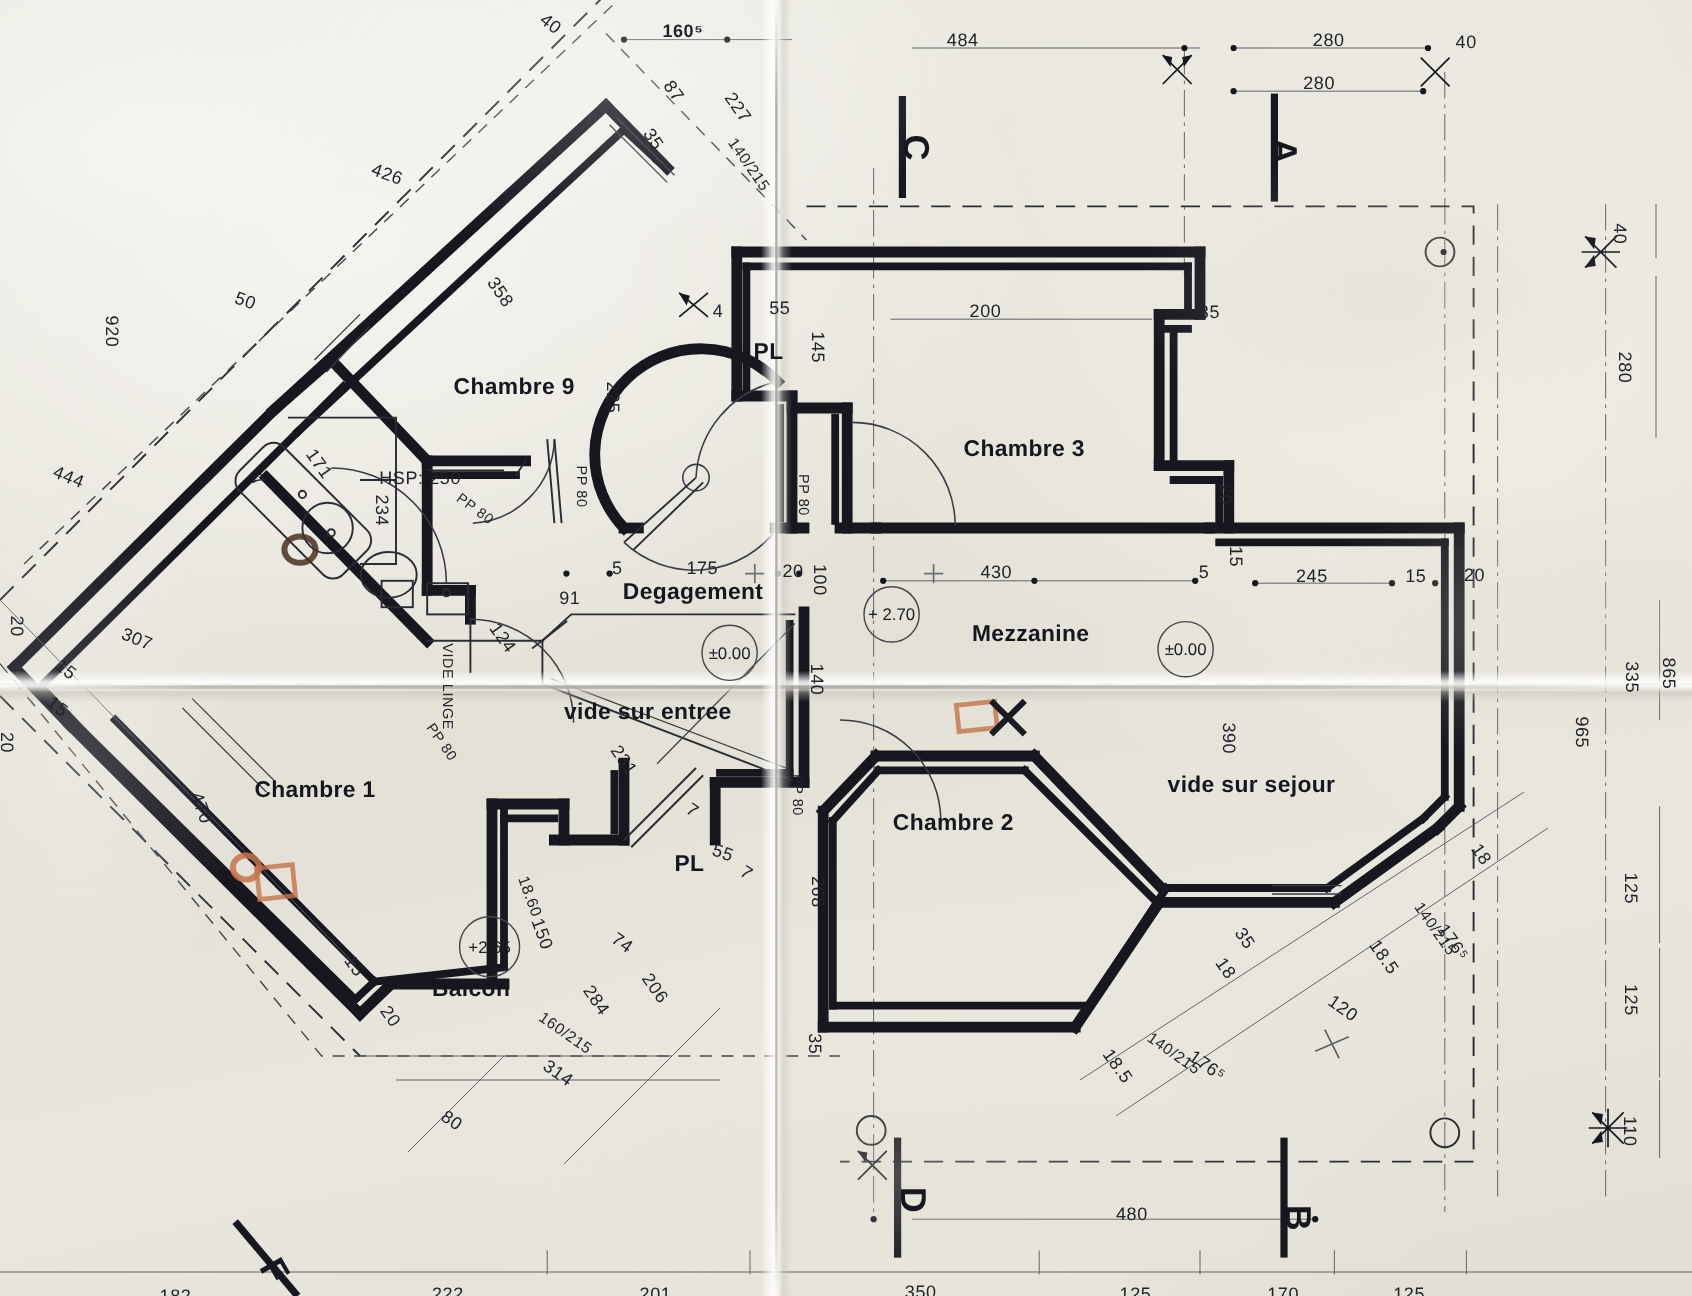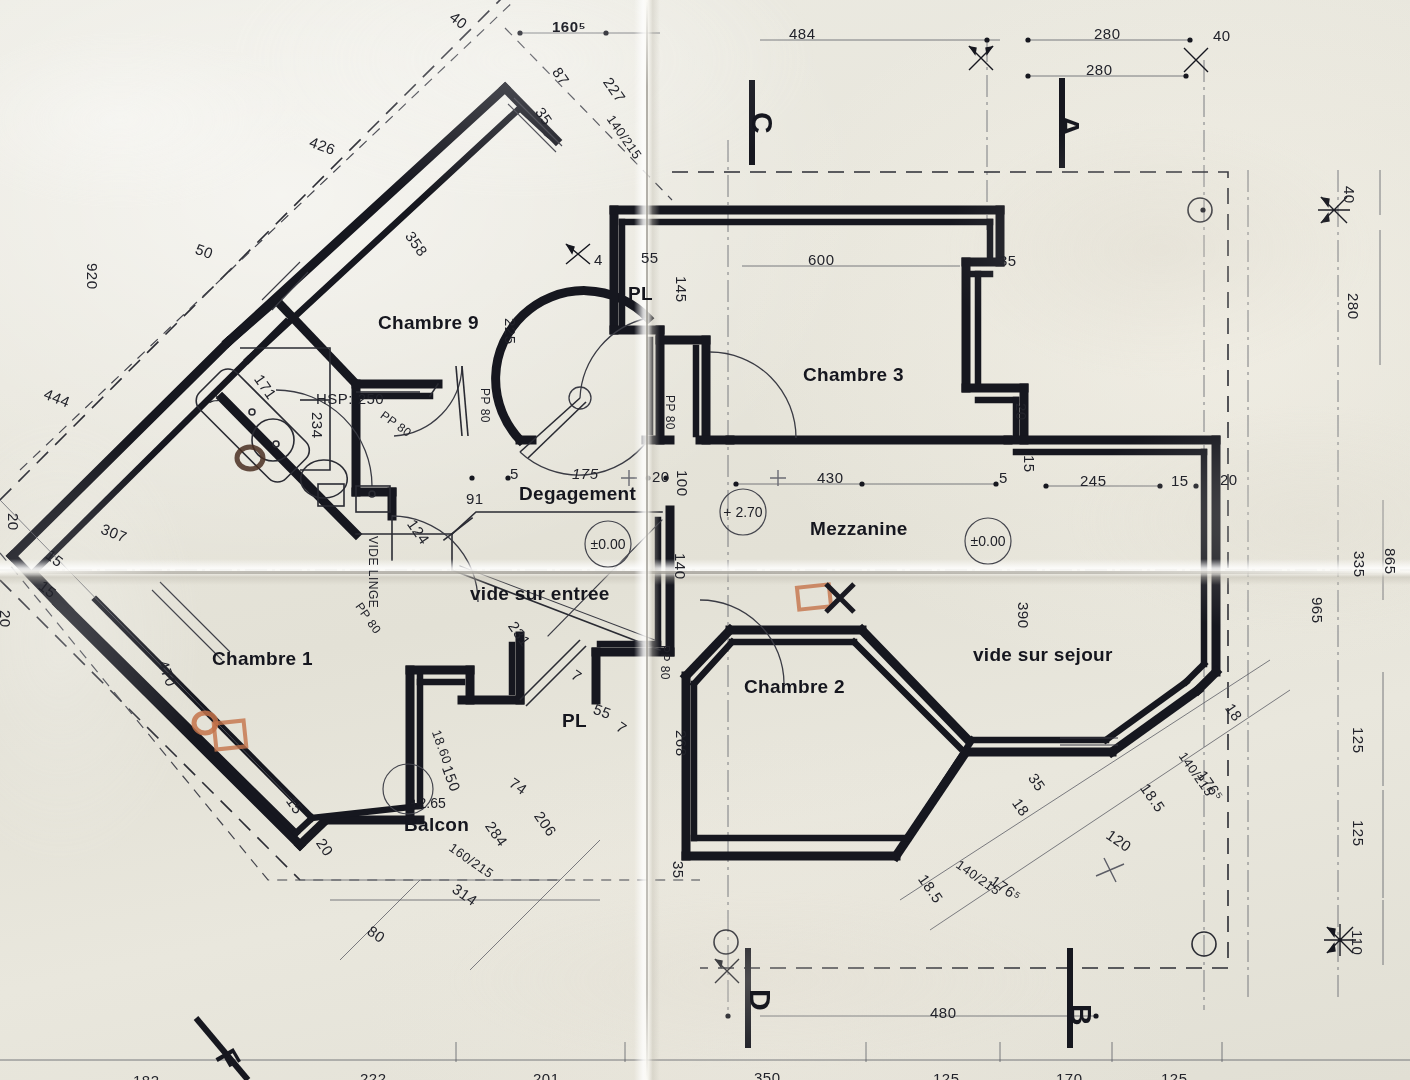--- a/index.html
+++ b/index.html
@@ -371,21 +371,21 @@
 
   <div id="rooms-layer">
       <div class="lbl room" style="left: 378px; top: 312px; transform-origin: left top;">Chambre 9</div>
       <div class="lbl room" style="left: 803px; top: 364px; transform-origin: left top;">Chambre 3</div>
       <div class="lbl room" style="left: 212px; top: 648px; transform-origin: left top;">Chambre 1</div>
       <div class="lbl room" style="left: 744px; top: 676px; transform-origin: left top;">Chambre 2</div>
       <div class="lbl room" style="left: 519px; top: 483px; transform-origin: left top;">Degagement</div>
       <div class="lbl room" style="left: 810px; top: 518px; transform-origin: left top;">Mezzanine</div>
       <div class="lbl room" style="left: 470px; top: 583px; transform-origin: left top;">vide sur entree</div>
       <div class="lbl room" style="left: 973px; top: 644px; transform-origin: left top;">vide sur sejour</div>
-      <div class="lbl room" style="left: 360px; top: 814px; transform-origin: left top; margin-left: 44px;">Balcon</div>
+      <div class="lbl room" style="left: 360px; top: 814px; transform-origin: left top;">Balcon</div>
       <div class="lbl room" style="left: 628px; top: 283px; transform-origin: left top;">PL</div>
       <div class="lbl room" style="left: 562px; top: 710px; transform-origin: left top;">PL</div>
     </div>
   <div id="dims-layer">
       <div class="lbl dim" style="left: 457px; top: 8px; transform-origin: left top; transform: rotate(38deg);">40</div>
       <div class="lbl dim" style="left: 552px; top: 18px; transform-origin: left top; font-weight: bold;">160⁵</div>
       <div class="lbl dim" style="left: 789px; top: 25px; transform-origin: left top;">484</div>
       <div class="lbl dim" style="left: 1094px; top: 25px; transform-origin: left top;">280</div>
       <div class="lbl dim" style="left: 1213px; top: 27px; transform-origin: left top;">40</div>
       <div class="lbl dim" style="left: 1086px; top: 61px; transform-origin: left top;">280</div>
@@ -393,33 +393,33 @@
       <div class="lbl dim" style="left: 614px; top: 74px; transform-origin: left top; transform: rotate(55deg);">227</div>
       <div class="lbl dim" style="left: 313px; top: 133px; transform-origin: left top; transform: rotate(20deg);">426</div>
       <div class="lbl dim" style="left: 546px; top: 104px; transform-origin: left top; transform: rotate(55deg);">35</div>
       <div class="lbl dim sm" style="left: 616px; top: 112px; transform-origin: left top; transform: rotate(55deg);">140/215</div>
       <div class="lbl dim" style="left: 1358px; top: 186px; transform-origin: left top; transform: rotate(90deg);">40</div>
       <div class="lbl dim" style="left: 199px; top: 240px; transform-origin: left top; transform: rotate(20deg);">50</div>
       <div class="lbl dim" style="left: 416px; top: 228px; transform-origin: left top; transform: rotate(55deg);">358</div>
       <div class="lbl dim" style="left: 101px; top: 263px; transform-origin: left top; transform: rotate(90deg);">920</div>
       <div class="lbl dim" style="left: 594px; top: 251px; transform-origin: left top;">4</div>
       <div class="lbl dim" style="left: 641px; top: 249px; transform-origin: left top;">55</div>
-      <div class="lbl dim" style="left: 808px; top: 251px; transform-origin: left top;">600</div>
+      <div class="lbl dim" style="left: 808px; top: 251px; transform-origin: left top;">200</div>
       <div class="lbl dim" style="left: 999px; top: 252px; transform-origin: left top;">35</div>
       <div class="lbl dim" style="left: 690px; top: 276px; transform-origin: left top; transform: rotate(90deg);">145</div>
       <div class="lbl dim" style="left: 1362px; top: 293px; transform-origin: left top; transform: rotate(90deg);">280</div>
       <div class="lbl dim" style="left: 519px; top: 318px; transform-origin: left top; transform: rotate(90deg);">225</div>
       <div class="lbl dim" style="left: 265px; top: 371px; transform-origin: left top; transform: rotate(55deg);">171</div>
       <div class="lbl dim" style="left: 48px; top: 385px; transform-origin: left top; transform: rotate(22deg);">444</div>
       <div class="lbl dim" style="left: 326px; top: 412px; transform-origin: left top; transform: rotate(90deg);">234</div>
       <div class="lbl dim" style="left: 219px; top: 392px; transform-origin: left top; transform: rotate(55deg);">7</div>
       <div class="lbl dim" style="left: 1030px; top: 403px; transform-origin: left top; transform: rotate(90deg);">20</div>
       <div class="lbl dim" style="left: 466px; top: 490px; transform-origin: left top;">91</div>
       <div class="lbl dim" style="left: 510px; top: 465px; transform-origin: left top;">5</div>
-      <div class="lbl dim" style="left: 572px; top: 465px; transform-origin: left top; font-style: italic;">175</div>
+      <div class="lbl dim" style="left: 572px; top: 465px; transform-origin: left top;">175</div>
       <div class="lbl dim" style="left: 652px; top: 468px; transform-origin: left top;">20</div>
       <div class="lbl dim" style="left: 691px; top: 470px; transform-origin: left top; transform: rotate(90deg);">100</div>
       <div class="lbl dim" style="left: 817px; top: 469px; transform-origin: left top; text-align: right;">430</div>
       <div class="lbl dim" style="left: 999px; top: 469px; transform-origin: left top;">5</div>
       <div class="lbl dim" style="left: 1038px; top: 455px; transform-origin: left top; transform: rotate(90deg);">15</div>
       <div class="lbl dim" style="left: 1080px; top: 472px; transform-origin: left top;">245</div>
       <div class="lbl dim" style="left: 1171px; top: 472px; transform-origin: left top;">15</div>
       <div class="lbl dim" style="left: 1220px; top: 471px; transform-origin: left top;">20</div>
       <div class="lbl dim" style="left: 22px; top: 513px; transform-origin: left top; transform: rotate(90deg);">20</div>
       <div class="lbl dim" style="left: 105px; top: 520px; transform-origin: left top; transform: rotate(22deg);">307</div>
@@ -481,21 +481,21 @@
   <div id="levels-layer">
       <svg width="1410" height="1080" style="position: absolute; left: 0px; top: 0px;">
         <circle cx="743" cy="512" r="23" fill="none" stroke="#45464e" stroke-width="1.2"></circle>
         <circle cx="608" cy="544" r="23" fill="none" stroke="#45464e" stroke-width="1.2"></circle>
         <circle cx="988" cy="541" r="23" fill="none" stroke="#45464e" stroke-width="1.2"></circle>
         <circle cx="408" cy="789" r="25" fill="none" stroke="#45464e" stroke-width="1.2"></circle>
       </svg>
       <div class="lbl lvl" style="left: 743px; top: 512px; transform-origin: center center; transform: translate(-50%, -50%);">+ 2.70</div>
       <div class="lbl lvl" style="left: 608px; top: 544px; transform-origin: center center; transform: translate(-50%, -50%);">±0.00</div>
       <div class="lbl lvl" style="left: 988px; top: 541px; transform-origin: center center; transform: translate(-50%, -50%);">±0.00</div>
-      <div class="lbl lvl" style="left: 428px; top: 789px; transform-origin: center center; transform: translate(-50%, -50%); margin-top: 14px;">+2.65</div>
+      <div class="lbl lvl" style="left: 408px; top: 789px; transform-origin: center center; transform: translate(-50%, -50%);">+2.65</div>
     </div>
   <div id="sections-layer">
       <div class="lbl sec" style="left: 779px; top: 112px; transform-origin: left top; transform: rotate(90deg);">C</div>
       <div class="lbl sec" style="left: 1086px; top: 115px; transform-origin: left top; transform: rotate(90deg);">A</div>
       <div class="lbl sec" style="left: 777px; top: 989px; transform-origin: left top; transform: rotate(90deg);">D</div>
       <div class="lbl sec" style="left: 1098px; top: 1004px; transform-origin: left top; transform: rotate(90deg);">B</div>
       <div class="lbl sec" style="left: 238px; top: 1043px; transform-origin: left top; transform: rotate(60deg);">F</div>
     </div>
   <div id="annot-layer">
       <div class="lbl dim " style="left: 316px; top: 390px; transform-origin: left top;">HSP: 250</div>

